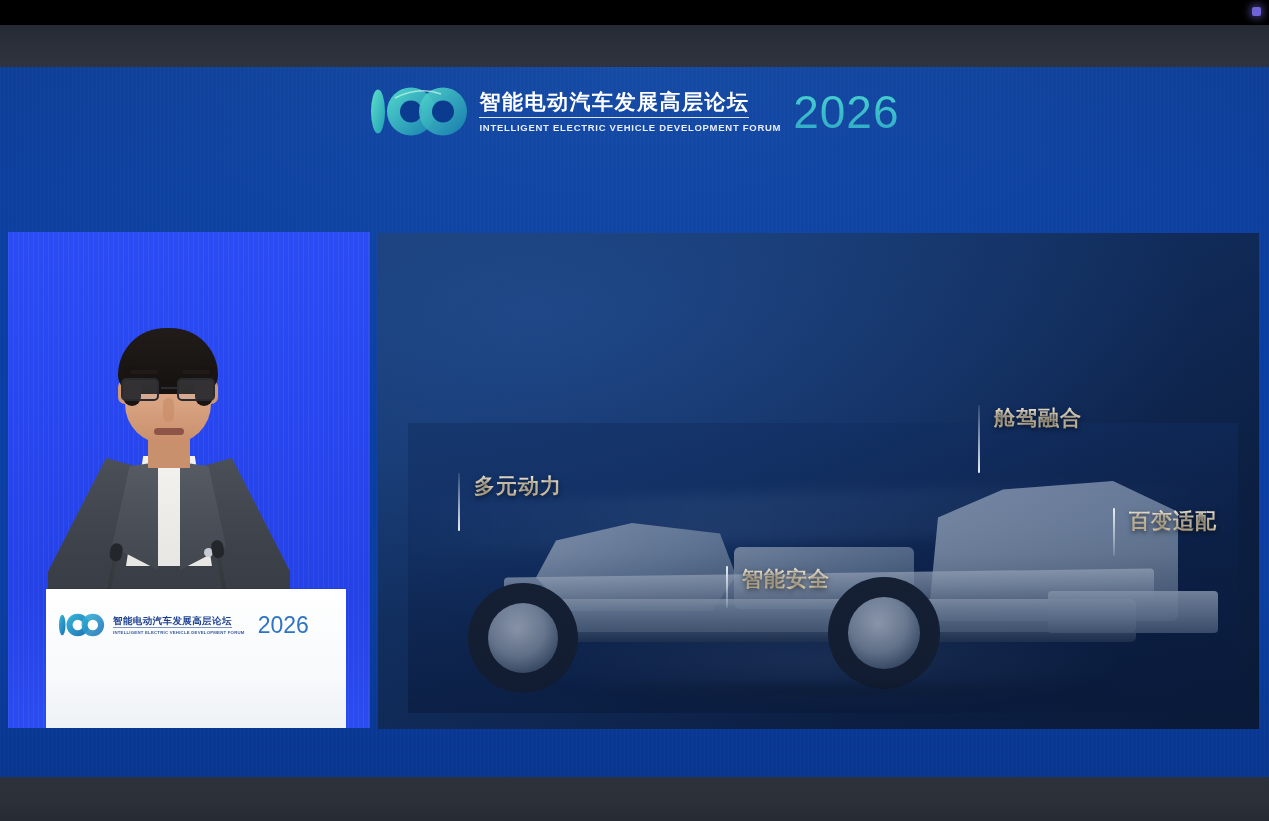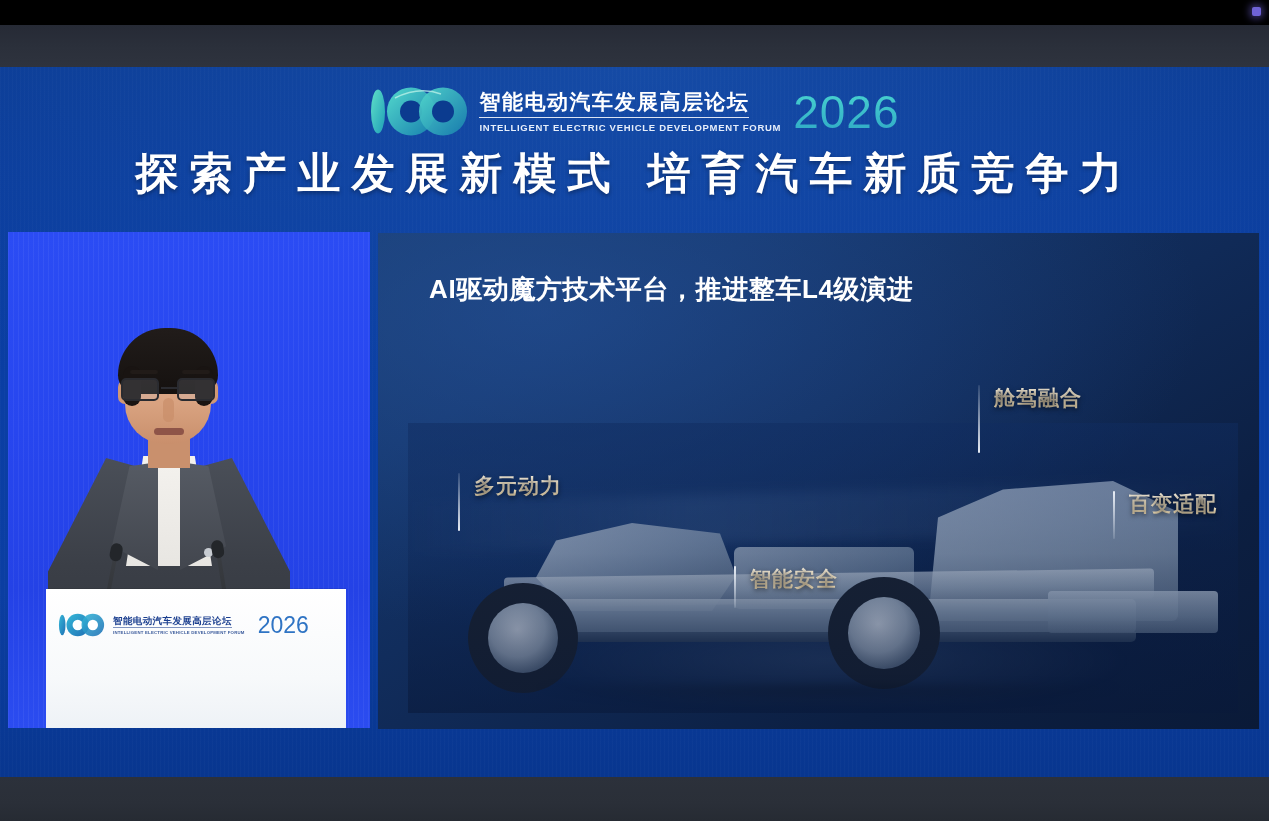--- a/index.html
+++ b/index.html
@@ -220,21 +220,20 @@
           <path d="M26 14 Q50 2 72 10" stroke="#bff3ea" stroke-width="1.6" fill="none" opacity=".75"></path>
         </svg>
       </div>
       <div class="brand-txt">
         <div class="brand-cn">智能电动汽车发展高层论坛</div>
         <div class="brand-en">INTELLIGENT ELECTRIC VEHICLE DEVELOPMENT FORUM</div>
       </div>
       <div class="brand-year">2026</div>
     </div>
 
-    <div class="slogan-cn">探索产业发展新模式 培育汽车新质竞争力</div>
   </div>
 
   <div class="video-panel">
     <div class="video-bg"></div>
 
     <div class="person">
       <div class="suit"></div>
       <div class="shirt"></div>
       <div class="lapel-l"></div>
       <div class="lapel-r"></div>
@@ -279,21 +278,20 @@
           <div class="p-en">INTELLIGENT ELECTRIC VEHICLE DEVELOPMENT FORUM</div>
         </div>
         <div class="p-year">2026</div>
       </div>
 
     </div>
 
   </div>
 
   <div class="slide">
-    <div class="slide-title">AI驱动魔方技术平台，推进整车L4级演进</div>
 
     <div class="chassis-wrap">
       <div class="hz-sheen"></div>
       <div class="floor-glow"></div>
       <div class="rear-mod"></div>
       <div class="front-mod"></div>
       <div class="mid-mod"></div>
       <div class="rail"></div>
       <div class="batt"></div>
       <div class="rear-deck"></div>
@@ -303,30 +301,30 @@
       <div class="blue-veil"></div>
     </div>
 
     <div class="callout" style="left:80px; top:240px;">
       <div class="tick up" style="height:58px; margin-right:14px;"></div>
       <div class="ctxt">多元动力</div>
     </div>
 
 
 
-    <div class="callout" style="left:600px; top:152px;">
+    <div class="callout" style="left:600px; top:172px;">
       <div class="tick up" style="height:68px; margin-right:14px;"></div>
       <div class="ctxt">舱驾融合</div>
     </div>
 
-    <div class="callout" style="left:356px; top:333px;">
+    <div class="callout" style="left:348px; top:333px;">
       <div class="tick" style="height:42px; margin-right:14px;"></div>
       <div class="ctxt">智能安全</div>
     </div>
 
-    <div class="callout" style="left:735px; top:258px;">
+    <div class="callout" style="left:735px; top:275px;">
       <div class="tick" style="height:48px; margin-right:14px;"></div>
       <div class="ctxt">百变适配</div>
     </div>
   </div>
 
   <div class="band-gray-bottom"></div>
 </div>
 
 </body></html>

